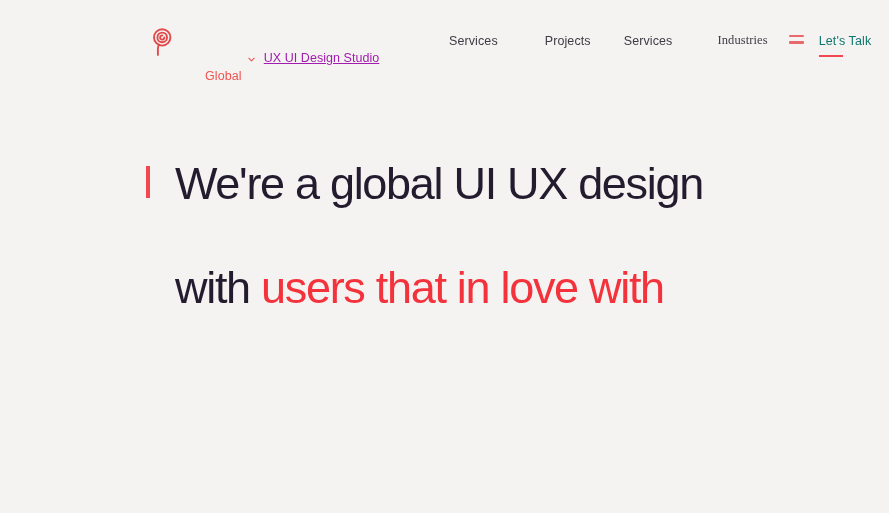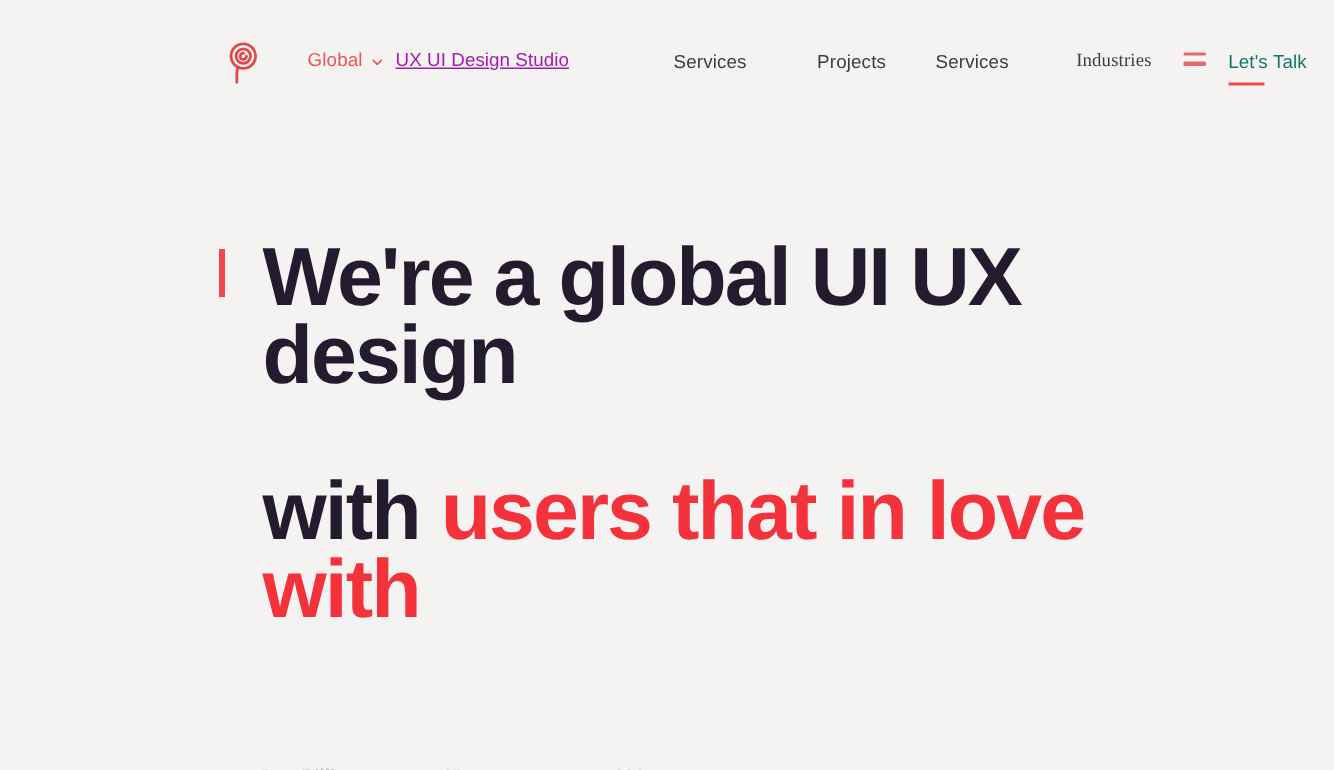--- a/index.html
+++ b/index.html
@@ -50,20 +50,21 @@
     display: flex;
     align-items: center;
     gap: 5px;
     white-space: nowrap;
   }
 
   .brand-region {
     font-size: 12.5px;
     color: #ef5350;
     letter-spacing: 0.1px;
+    margin-top: 36px;
   }
 
   .chevron-down {
     display: inline-block;
     width: 9px;
     height: 9px;
     position: relative;
     top: 1px;
   }
   .chevron-down svg { display: block; }
@@ -146,23 +147,23 @@
   .accent-bar {
     position: absolute;
     left: 146px;
     top: 8px;
     width: 3.5px;
     height: 32px;
     background: #f2474f;
   }
 
   .headline {
-    font-size: 55px;
+    font-size: 45px;
     line-height: 52px;
-    font-weight: bold;
+    font-weight: normal;
     color: #221c2e;
     letter-spacing: -1.3px;
     max-width: 640px;
   }
 
   .headline .hl-red { color: #f4323c; }
 
   
   .stats {
     position: absolute;

